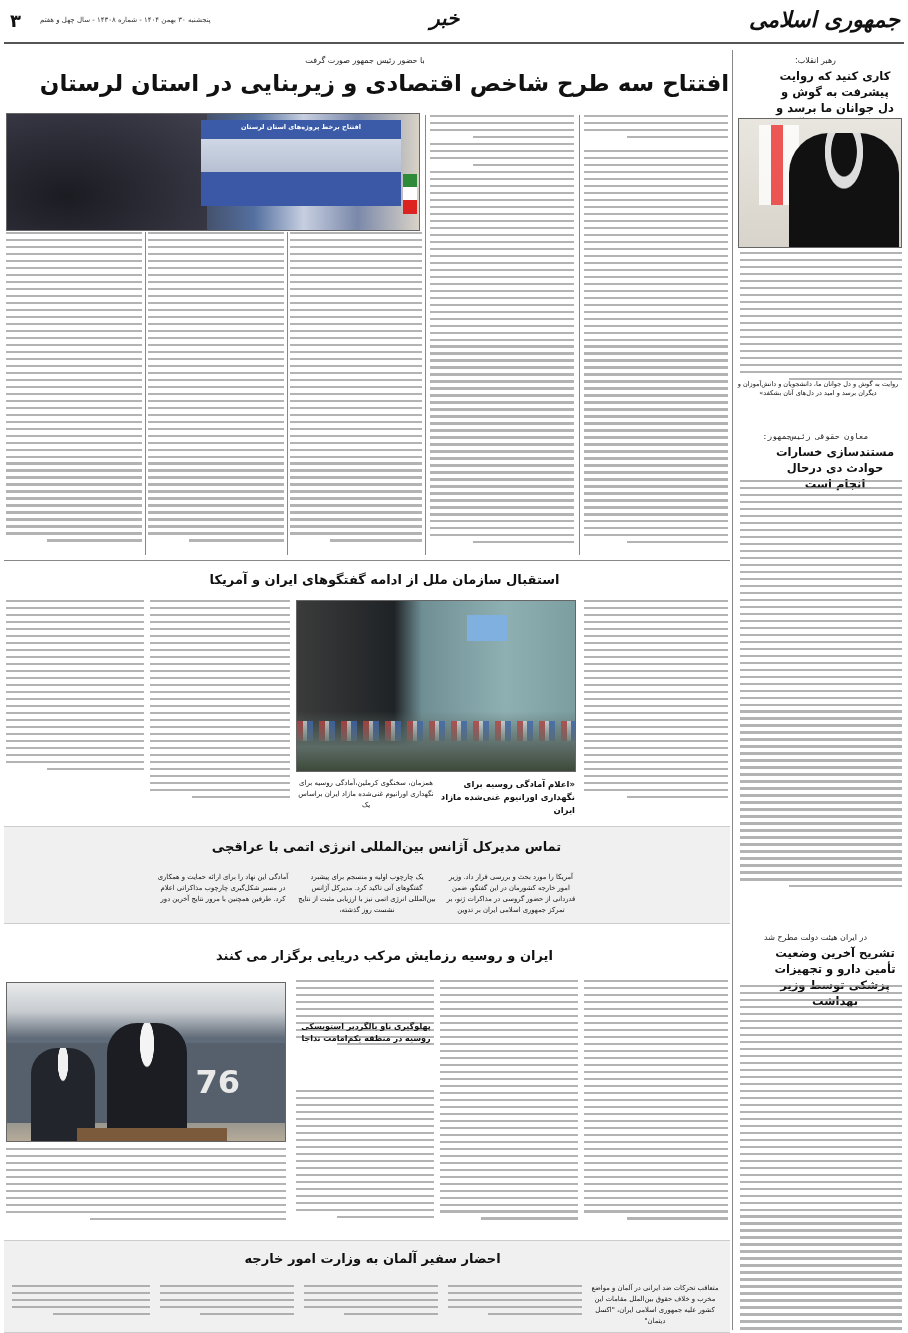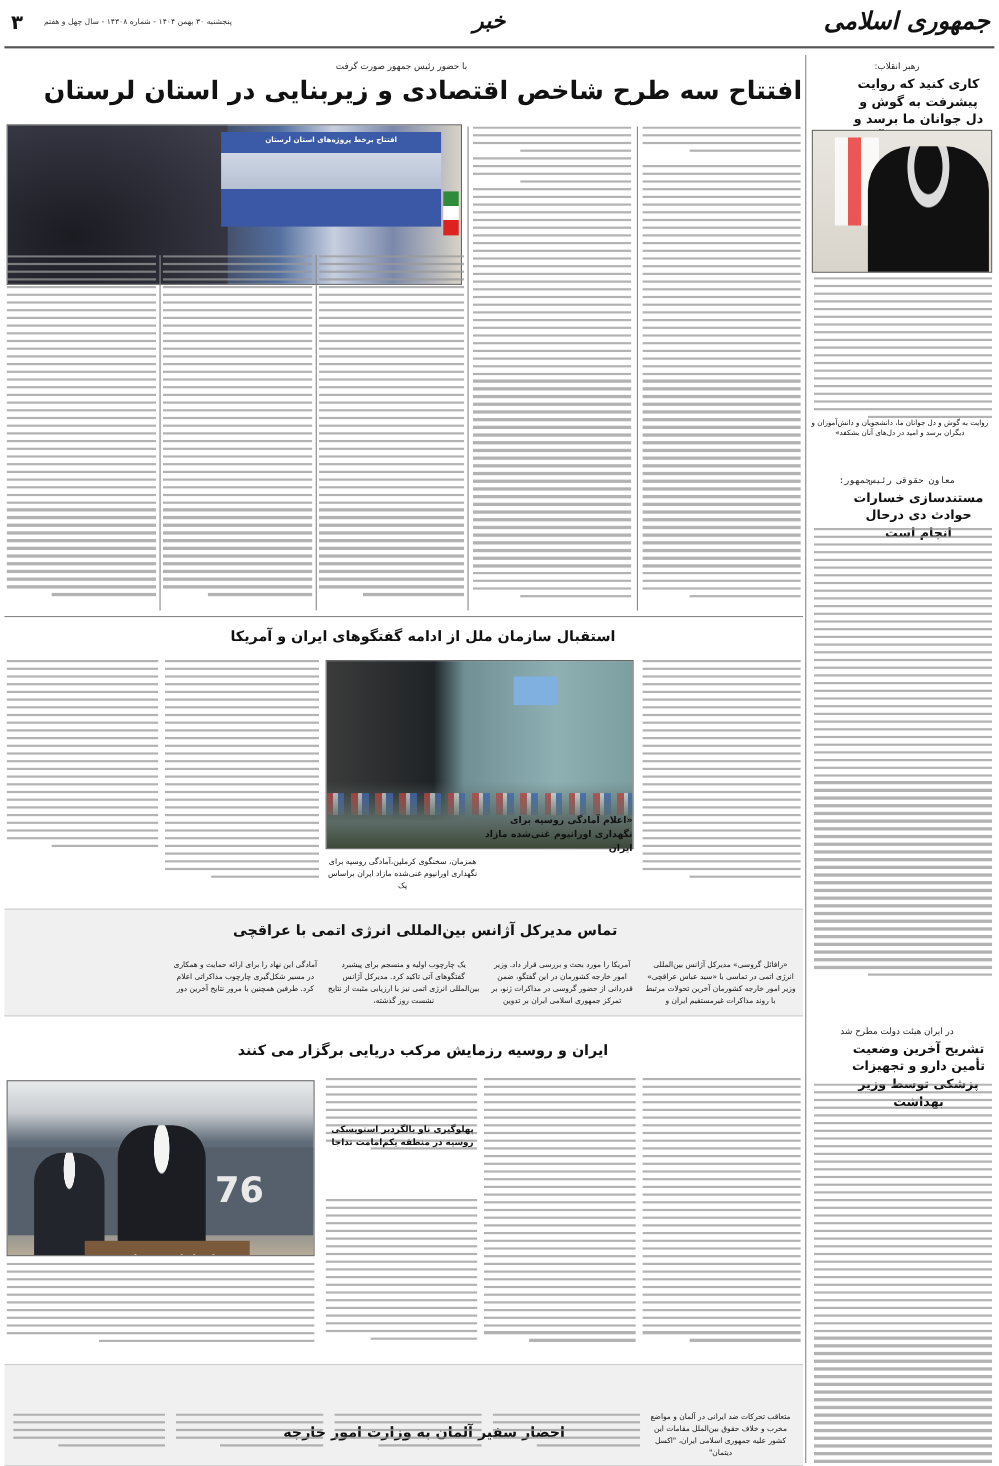--- a/index.html
+++ b/index.html
@@ -215,21 +215,21 @@
       <i></i>
       <i></i>
       <i></i>
   </div>
 </div>
 
 <div>
   <div class="kicker" style="left:0; width:730px; top:56px;">با حضور رئیس جمهور صورت گرفت</div>
   <div class="headline h-main" style="left:0; width:730px; top:70px;">افتتاح سه طرح شاخص اقتصادی و زیربنایی در استان لرستان</div>
 
-  <div class="photo ph-ceremony" style="left:6px; top:113px; width:414px; height:146px;">
+  <div class="photo ph-ceremony" style="left:6px; top:113px; width:414px; height:118px;">
     <div class="people"></div>
     <div class="banner">
         <span>افتتاح برخط پروژه‌های استان لرستان</span>
       </div>
     <div class="flag"></div>
   </div>
 
   <div class="lines" style="left:584px; top:115px; width:144px; height:440px;">
     <i></i>
       <i></i>
@@ -539,21 +539,21 @@
       <i></i>
       <i></i>
       <i></i>
       <i class="s"></i>
   </div>
   <div class="photo ph-un" style="left:296px; top:600px; width:280px; height:172px;">
     <div class="unflag"></div>
     <div class="flags"></div>
     <div class="plaza"></div>
   </div>
-  <div class="caption-lead" style="left:440px; width:135px; top:740px; text-align:right;">«اعلام آمادگی روسیه برای نگهداری اورانیوم غنی‌شده مازاد ایران</div>
+  <div class="caption-lead" style="left:440px; width:135px; top:778px; text-align:right;">«اعلام آمادگی روسیه برای نگهداری اورانیوم غنی‌شده مازاد ایران</div>
   <div class="small-sub" style="left:296px; width:140px; top:778px; font-weight:normal; font-size:7px; line-height:11px;">همزمان، سخنگوی کرملین،آمادگی روسیه برای نگهداری اورانیوم غنی‌شده مازاد ایران براساس یک</div>
   <div class="lines" style="left:150px; top:600px; width:140px; height:205px;">
     <i></i>
       <i></i>
       <i></i>
       <i></i>
       <i></i>
       <i></i>
       <i></i>
       <i></i>
@@ -603,21 +603,20 @@
       <i></i>
       <i></i>
       <i></i>
       <i></i>
       <i class="s"></i>
   </div>
 </div>
 
 <div class="boxed" style="left:4px; width:726px; top:826px; height:98px;">
   <div class="headline h-sec" style="left:0; width:726px; top:12px;">تماس مدیرکل آژانس بین‌المللی انرژی اتمی با عراقچی</div>
-  <div class="small-sub" style="right:6px; width:138px; top:45px; font-weight:normal; font-size:6.8px; line-height:11px;">«رافائل گروسی» مدیرکل آژانس بین‌المللی انرژی اتمی در تماسی با «سید عباس عراقچی» وزیر امور خارجه کشورمان آخرین تحولات مرتبط با روند مذاکرات غیرمستقیم ایران و</div>
   <div class="small-sub" style="right:150px; width:138px; top:45px; font-weight:normal; font-size:6.8px; line-height:11px;">آمریکا را مورد بحث و بررسی قرار داد. وزیر امور خارجه کشورمان در این گفتگو، ضمن قدردانی از حضور گروسی در مذاکرات ژنو، بر تمرکز جمهوری اسلامی ایران بر تدوین</div>
   <div class="small-sub" style="right:294px; width:138px; top:45px; font-weight:normal; font-size:6.8px; line-height:11px;">یک چارچوب اولیه و منسجم برای پیشبرد گفتگوهای آتی تاکید کرد. مدیرکل آژانس بین‌المللی انرژی اتمی نیز با ارزیابی مثبت از نتایج نشست روز گذشته،</div>
   <div class="small-sub" style="right:438px; width:138px; top:45px; font-weight:normal; font-size:6.8px; line-height:11px;">آمادگی این نهاد را برای ارائه حمایت و همکاری در مسیر شکل‌گیری چارچوب مذاکراتی اعلام کرد. طرفین همچنین با مرور نتایج آخرین دور</div>
 </div>
 
 <div>
   <div class="headline h-sec" style="left:0; width:730px; top:948px;">ایران و روسیه رزمایش مرکب دریایی برگزار می کنند</div>
   <div class="photo ph-navy" style="left:6px; top:982px; width:280px; height:160px;">
     <div class="hull"></div>
     <div class="num">76</div>
@@ -742,21 +741,21 @@
       <i></i>
       <i></i>
       <i></i>
       <i></i>
       <i></i>
       <i class="s"></i>
   </div>
 </div>
 
 <div class="boxed" style="left:4px; width:726px; top:1240px; height:93px;">
-  <div class="headline h-sec" style="left:16px; width:692px; top:10px;margin-top:44px;">احضار سفیر آلمان به وزارت امور خارجه</div>
+  <div class="headline h-sec" style="left:3px; width:692px; top:10px;">احضار سفیر آلمان به وزارت امور خارجه</div>
   <div class="small-sub" style="right:6px; width:138px; top:42px; font-weight:normal; font-size:6.8px; line-height:11px;">متعاقب تحرکات ضد ایرانی در آلمان و مواضع مخرب و خلاف حقوق بین‌الملل مقامات این کشور علیه جمهوری اسلامی ایران، "اکسل دیتمان"</div>
   <div class="lines" style="left:444px; top:44px; width:134px; height:40px;">
       <i></i>
       <i></i>
       <i></i>
       <i></i>
       <i class="s"></i>
     </div>
   <div class="lines" style="left:300px; top:44px; width:134px; height:40px;">
       <i></i>

